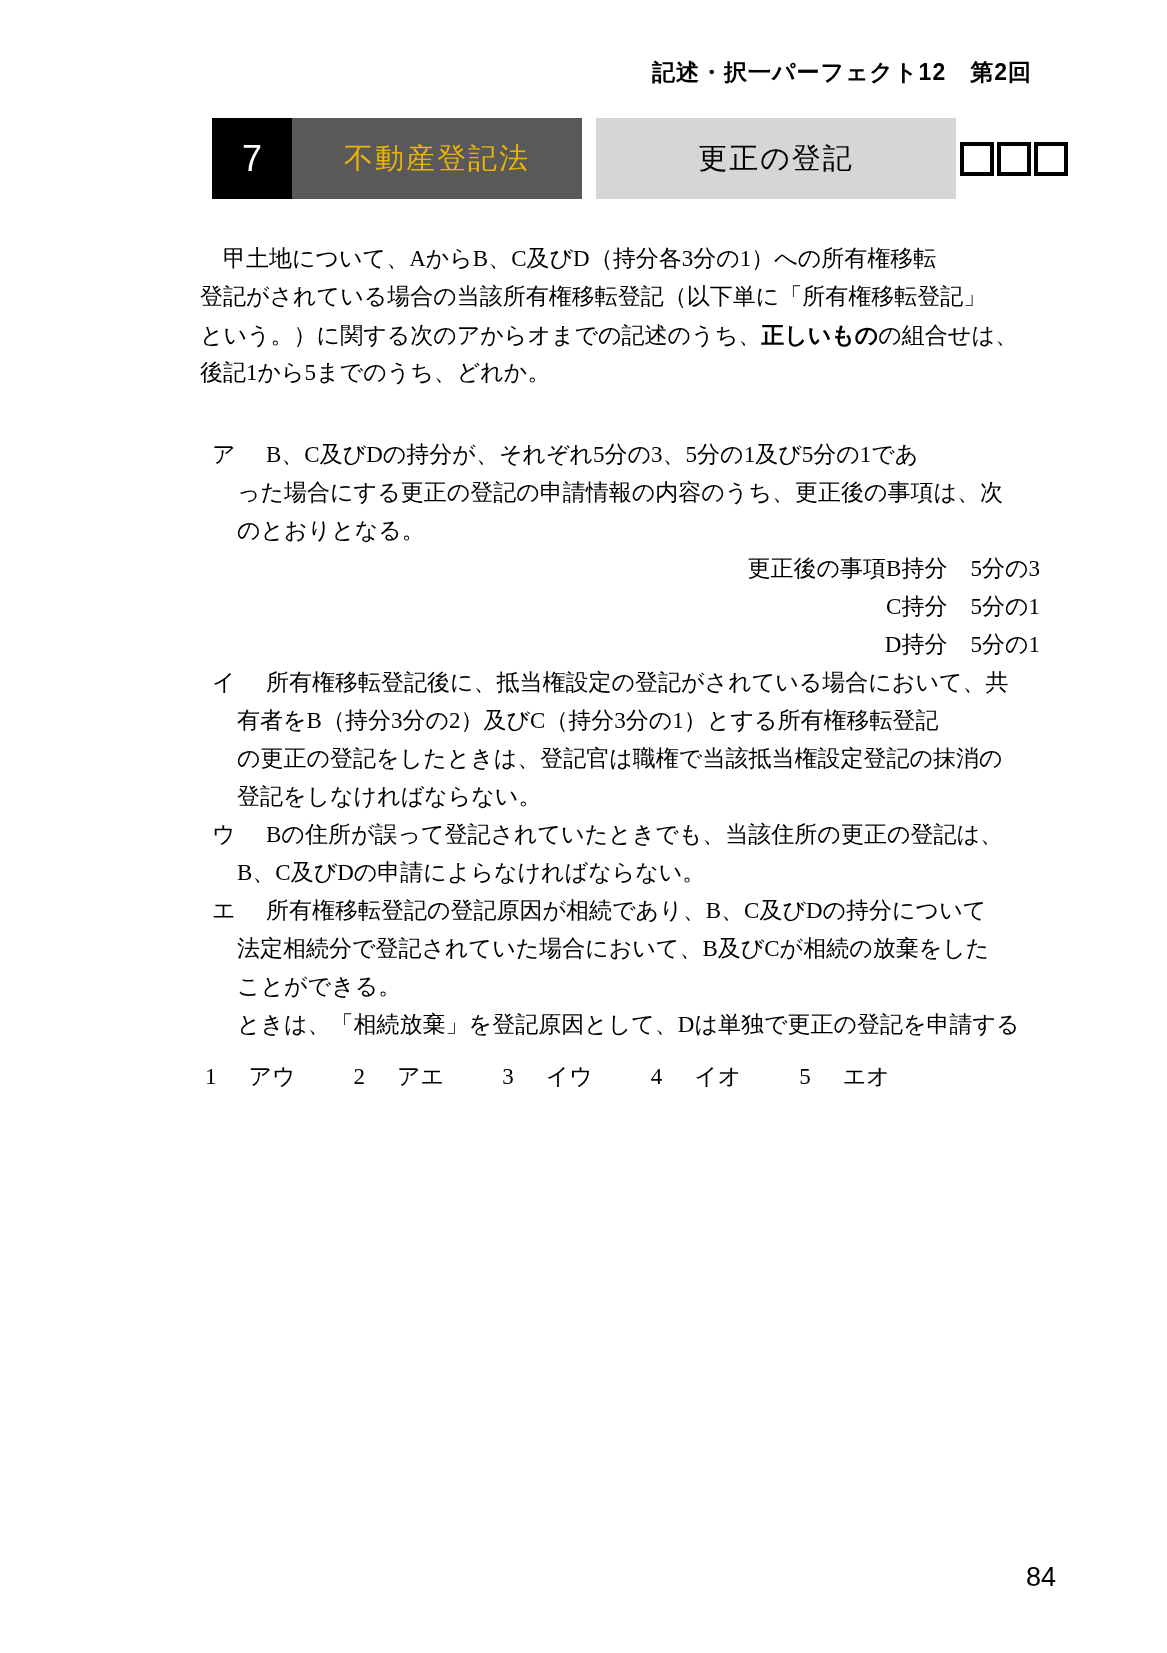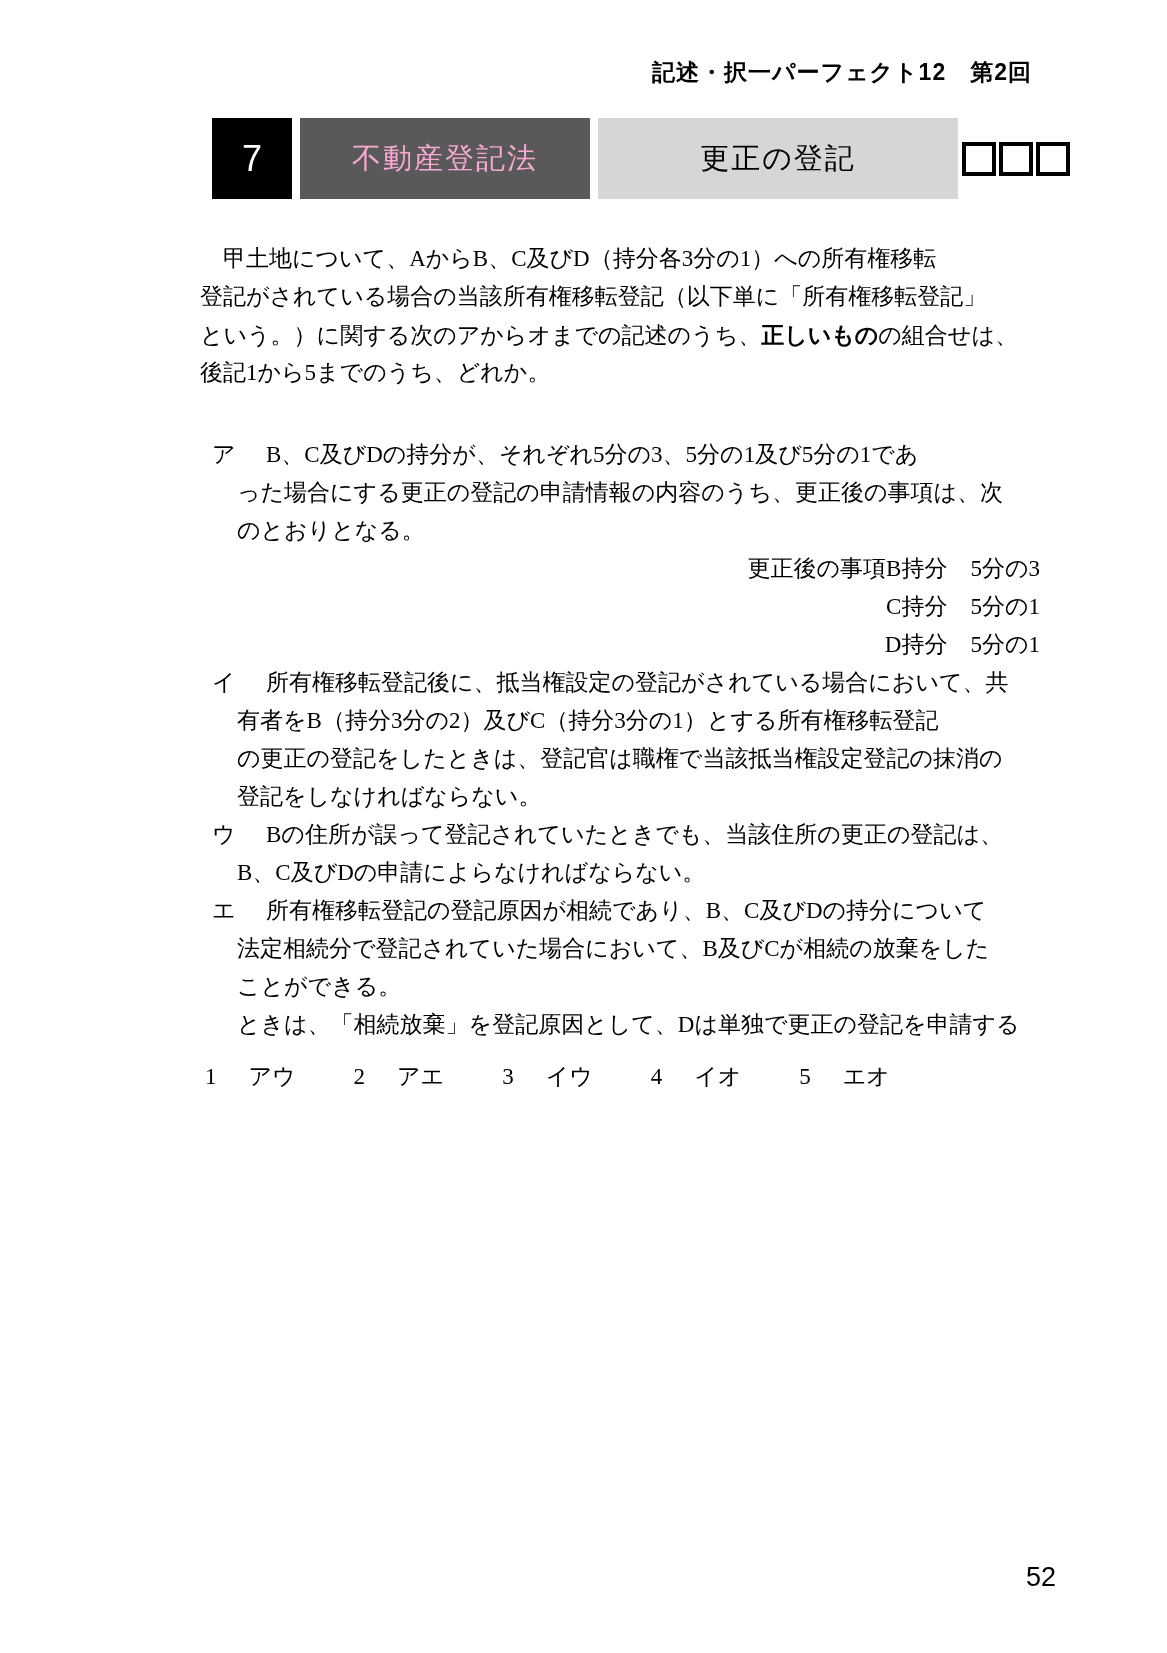--- a/index.html
+++ b/index.html
@@ -21,26 +21,26 @@
   }
 
   
   .banner { position:absolute; top:118px; left:212px; height:81px; display:flex; }
   .banner-number {
     width:80px; height:81px; background:#000; color:#fff;
     font-family:"Liberation Sans", sans-serif; font-size:36px;
     display:flex; align-items:center; justify-content:center;
   }
   .banner-subject {
-    width:290px; height:81px; margin-left:8px; background:#595959; color:#f9a8d4;
+    width:290px; height:81px; margin-left:0; background:#595959; color:#eab308;
     font-family:"Liberation Sans", sans-serif; font-size:29px; letter-spacing:2px;
     display:flex; align-items:center; justify-content:center;
   }
   .banner-topic {
-    width:360px; height:81px; margin-left:8px; background:#d6d6d6; color:#000;
+    width:360px; height:81px; margin-left:14px; background:#d6d6d6; color:#000;
     font-family:"Liberation Sans", sans-serif; font-size:29px; letter-spacing:2px;
     display:flex; align-items:center; justify-content:center;
   }
   .banner-checkboxes { margin-left:4px; height:81px; display:flex; align-items:center; }
   .checkbox {
     width:26px; height:26px; border:4px solid #000; background:#fff; margin-right:3px;
   }
 
   
   .question { position:absolute; top:240px; left:200px; width:840px; font-size:23px; }
@@ -146,15 +146,15 @@
           <span class="pair">イオ</span>
         </div>
       <div class="choice">
           <span class="num">5</span>
           <span class="pair">エオ</span>
         </div>
     </div>
 
   </div>
 
-  <div class="page-number">52</div>
+  <div class="page-number">84</div>
 
 </div>
 
 </body></html>

